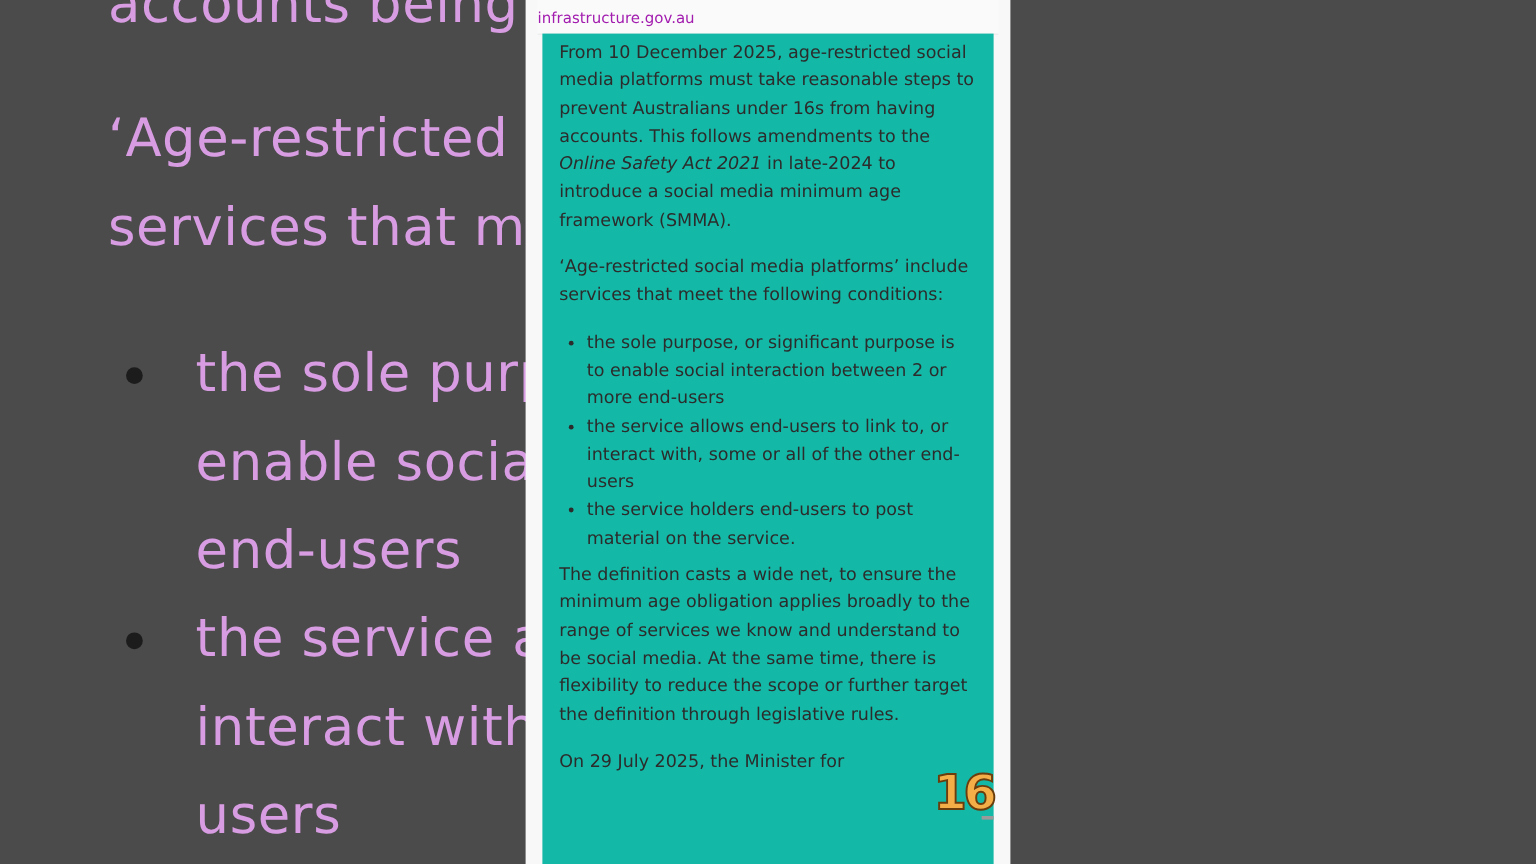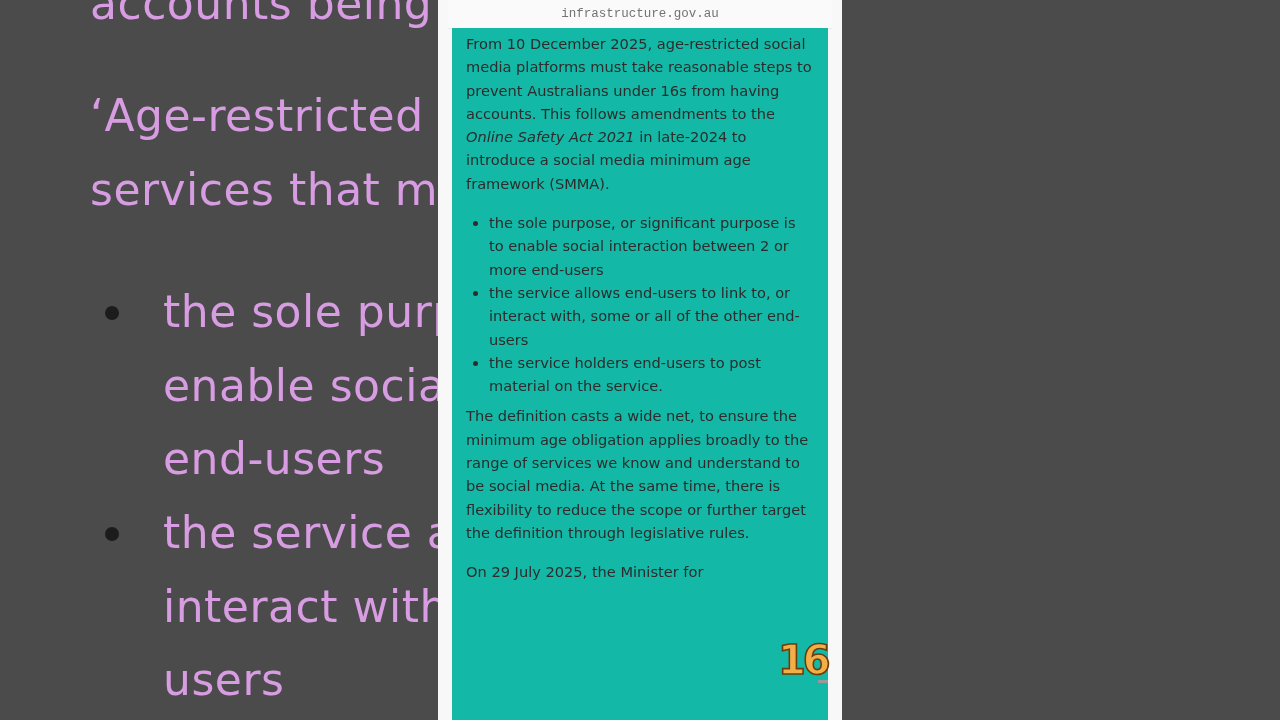--- a/index.html
+++ b/index.html
@@ -17,23 +17,23 @@
   .bg .bullet {
     position:absolute; left:105px; width:14px; height:14px; border-radius:50%;
     background:#141414; opacity:0.85;
   }
   
   .phone {
     position:absolute; left:438px; top:0; width:404px; height:720px;
     background:#f8f8f8; overflow:hidden;
   }
   .urlbar {
-    height:28px; display:flex; align-items:center; justify-content:center;
-    font-size:12.5px; color:#737373; border-bottom:1px solid #ececec;
-    margin:0 10px; background:#fafafa;font-family:Liberation Mono, monospace;
+    height:28px; display:flex; align-items:center; 
+    font-size:12.5px; color:#a21caf; border-bottom:1px solid #ececec;
+    margin:0 10px; background:#fafafa;
   }
   .page {
     position:absolute; left:14px; top:28px; width:376px; bottom:0;
     background:#14b8a6;
   }
   .content {
     padding:4px 14px 0 14px; color:#2c2c2c;
     font-size:14.6px; line-height:23.3px;
   }
   .content p { margin:0 0 16px 0; }
@@ -61,20 +61,21 @@
   <div class="line" style="top:654px; left:163px">users</div>
 </div>
 
 <div class="phone">
   <div class="urlbar">
     <span>infrastructure.gov.au</span>
   </div>
   <div class="page">
     <div class="content">
       <p><span>From 10 December 2025, age-restricted social media platforms must take reasonable steps to prevent Australians under 16s from having accounts. This follows amendments to the </span><em>Online Safety Act 2021</em><span> in late-2024 to introduce a social media minimum age framework (SMMA).</span></p>
+      <p>‘Age-restricted social media platforms’ include services that meet the following conditions:</p>
       <ul>
         <li>the sole purpose, or significant purpose is to enable social interaction between 2 or more end-users</li>
         <li>the service allows end-users to link to, or interact with, some or all of the other end-users</li>
         <li>the service holders end-users to post material on the service.</li>
       </ul>
       <p>The definition casts a wide net, to ensure the minimum age obligation applies broadly to the range of services we know and understand to be social media. At the same time, there is flexibility to reduce the scope or further target the definition through legislative rules.</p>
       <p>On 29 July 2025, the Minister for</p>
     </div>
   </div>
 </div>

